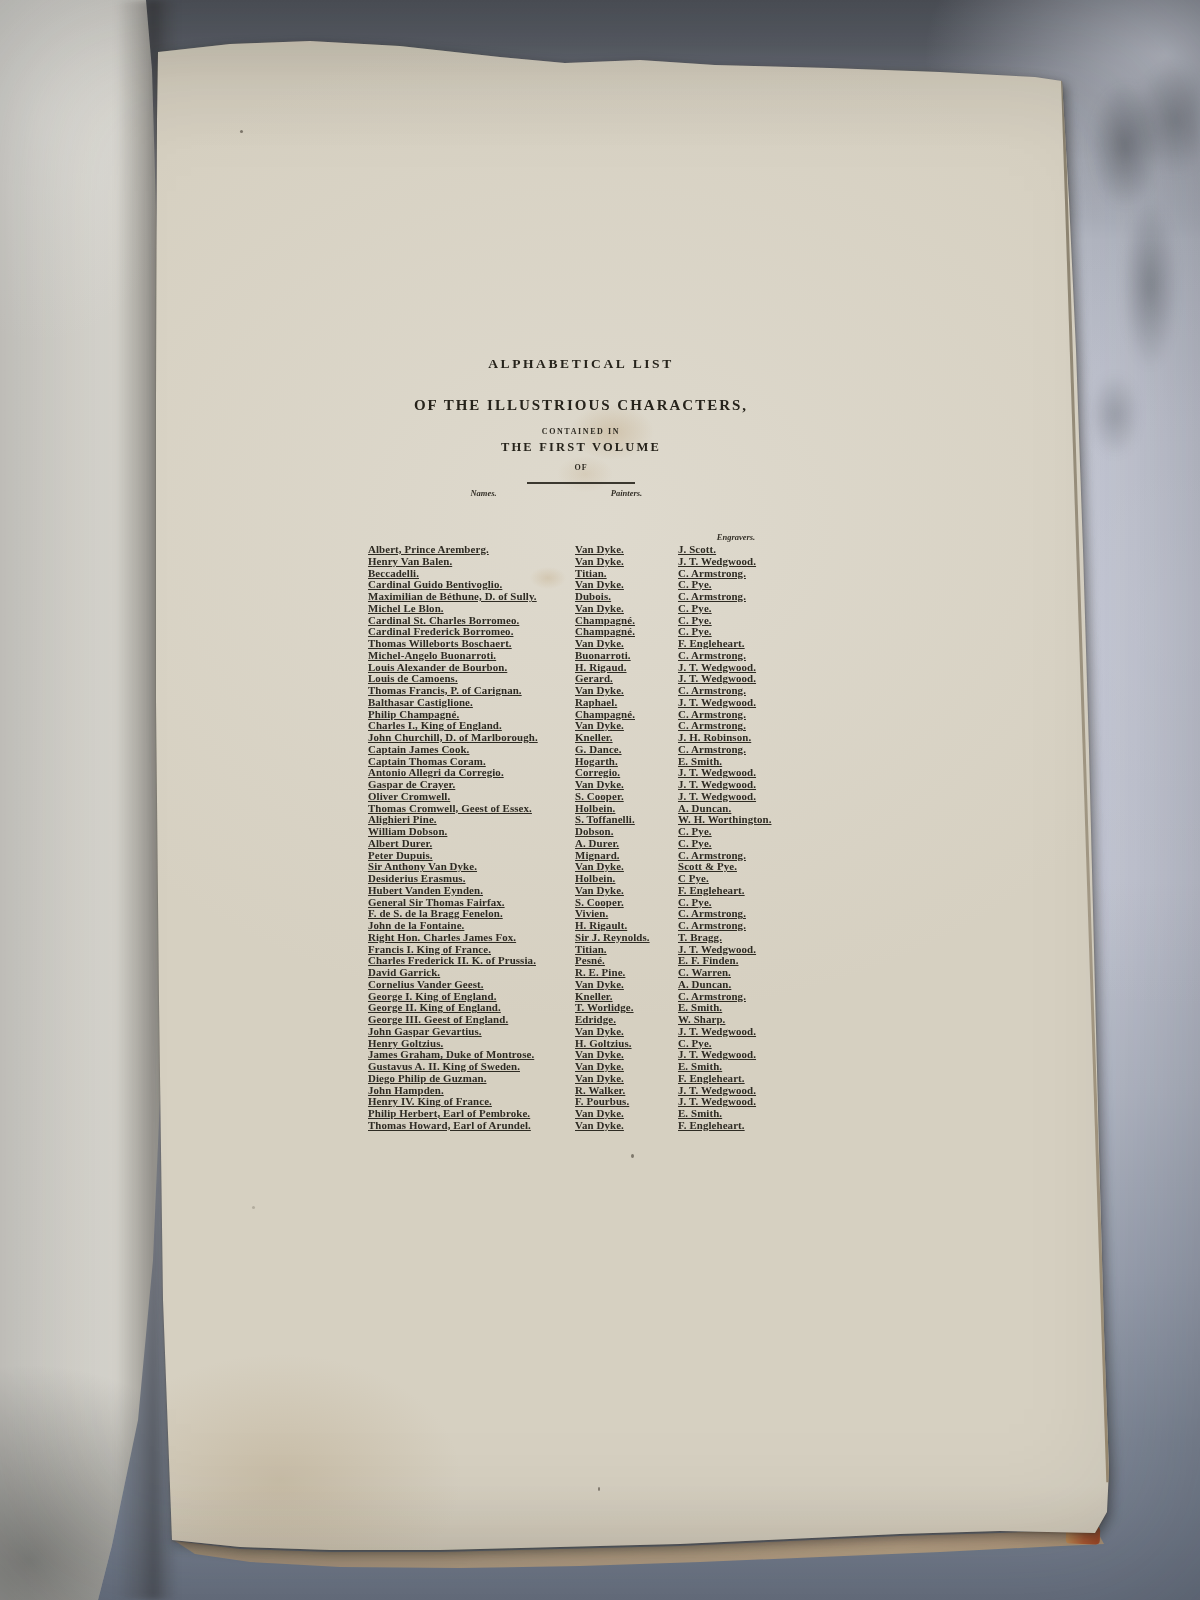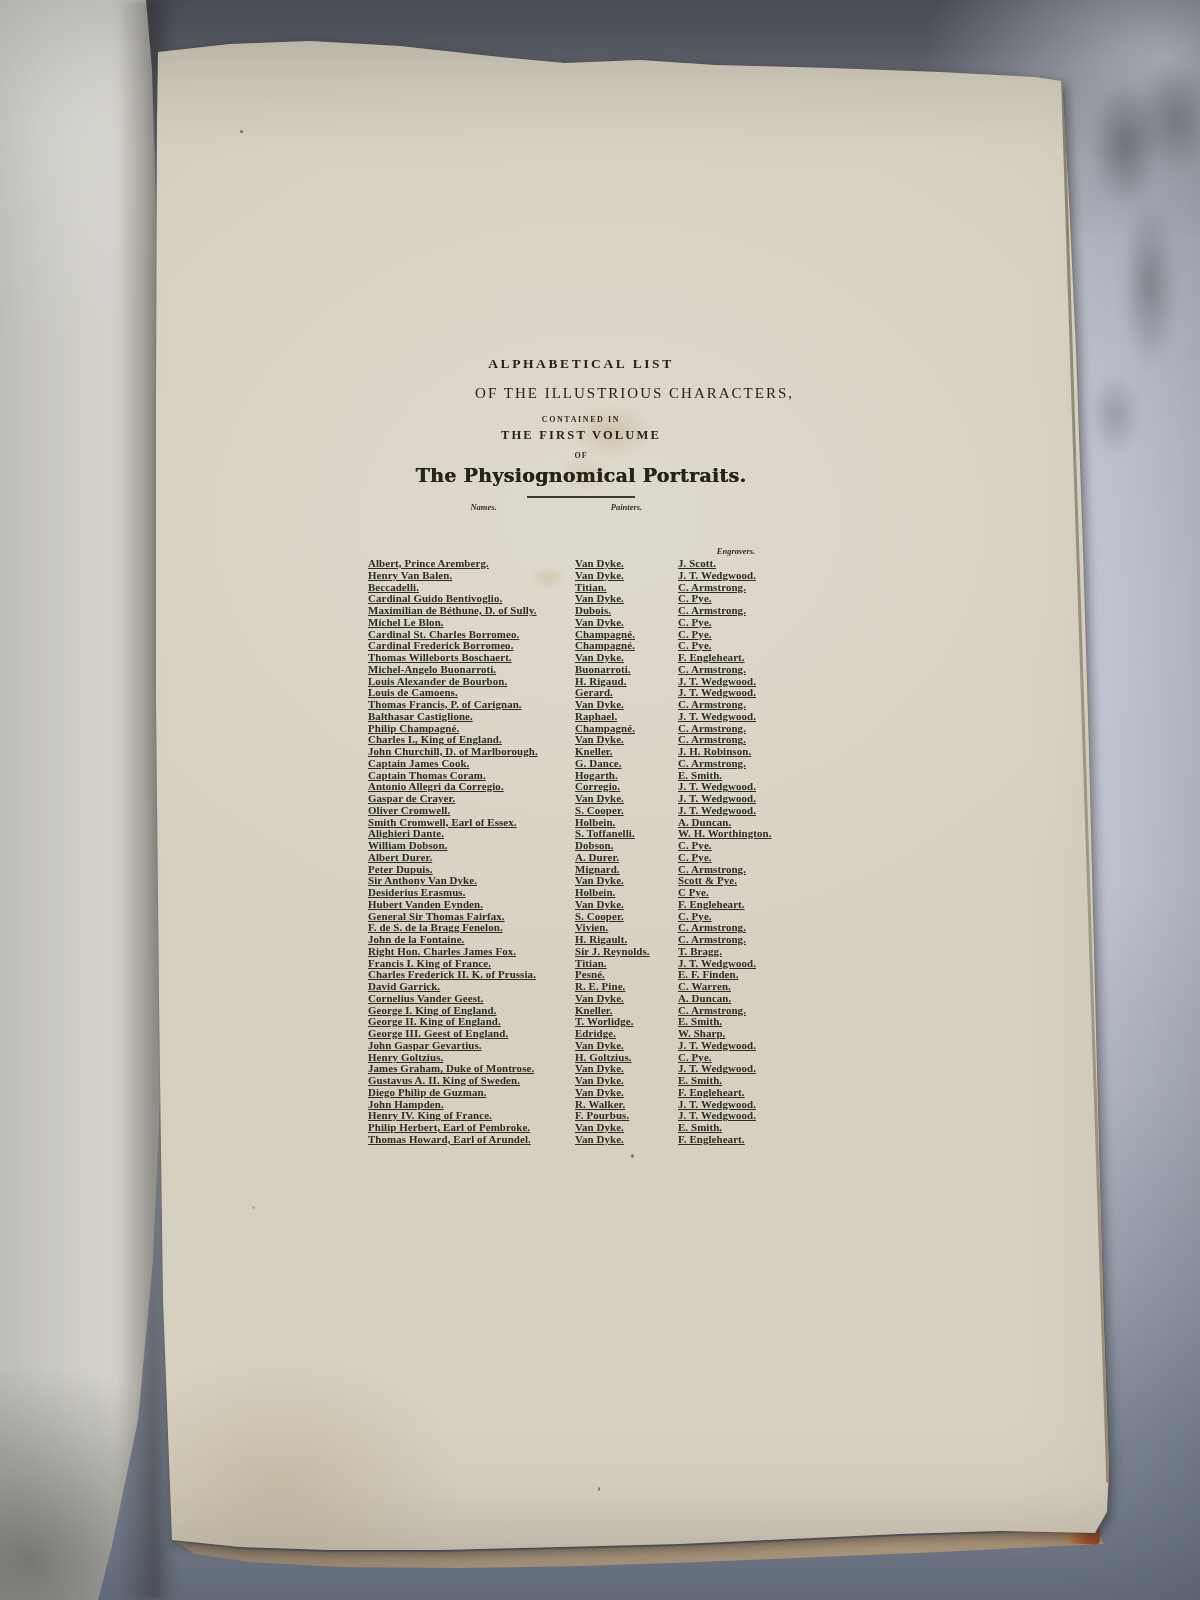--- a/index.html
+++ b/index.html
@@ -94,21 +94,21 @@
 
   .speck { position:absolute; background:rgba(55,48,38,0.55); border-radius:50%; }
   .s1 { left:240px; top:130px; width:3px; height:3px; }
   .s2 { left:631px; top:1154px; width:3px; height:4px; }
   .s3 { left:598px; top:1487px; width:2px; height:4px; }
   .s4 { left:252px; top:1206px; width:3px; height:3px; opacity:.4; }
 
   
   .content { position:absolute; left:368px; top:350px; width:426px; color:#2e2b23; }
   .t1 { text-align:center; font-size:13.5px; font-weight:bold; letter-spacing:2.6px; margin-top:6px; color:#26231b; }
-  .t2 { text-align:right; font-size:15px;  font-weight:normal; letter-spacing:2px;   margin-top:13px; color:#26231b; }
+  .t2 { text-align:center; font-size:15px;  font-weight:bold; letter-spacing:2px;   margin-top:25px; color:#26231b; }
   .t3 { text-align:center; font-size:8px;   font-weight:bold; letter-spacing:1.6px; margin-top:13px; }
   .t4 { text-align:center; font-size:12.5px;font-weight:bold; letter-spacing:2.2px; margin-top:4px;  color:#26231b; }
   .t5 { text-align:center; font-size:8px;   font-weight:bold; letter-spacing:1px;   margin-top:8px; }
   .t6 { text-align:center; font-size:19px;  font-weight:bold; margin-top:4px;
         font-family:"DejaVu Serif", serif; letter-spacing:0.3px;
         text-shadow:0.4px 0 0 currentColor; color:#26231b; }
   .rule { width:108px; height:2px; background:#3b382f; margin:10px auto 0 auto; }
 
   .col-headers { display:flex; margin-top:4px; font-size:8.5px; font-weight:bold; color:#343028;font-style:italic; }
   .h-name     { width:207px; text-align:center; padding-left:24px; }
@@ -142,21 +142,20 @@
       <div class="speck s2"></div>
       <div class="speck s3"></div>
       <div class="speck s4"></div>
 
       <div class="content">
         <div class="t1">ALPHABETICAL LIST</div>
         <div class="t2">OF THE ILLUSTRIOUS CHARACTERS,</div>
         <div class="t3">CONTAINED IN</div>
         <div class="t4">THE FIRST VOLUME</div>
         <div class="t5">OF</div>
-        <div class="t6">The Physiognomical Portraits.</div>
         <div class="rule"></div>
 
         <div class="col-headers">
           <span class="h-name">Names.</span>
           <span class="h-painter">Painters.</span>
           <span class="h-engraver">Engravers.</span>
         </div>
 
         <div class="rows">
             <div class="row">
@@ -263,26 +262,26 @@
               <span class="c-name">Gaspar de Crayer.</span>
               <span class="c-painter">Van Dyke.</span>
               <span class="c-engraver">J. T. Wedgwood.</span>
             </div>
             <div class="row">
               <span class="c-name">Oliver Cromwell.</span>
               <span class="c-painter">S. Cooper.</span>
               <span class="c-engraver">J. T. Wedgwood.</span>
             </div>
             <div class="row">
-              <span class="c-name">Smith Cromwell, Earl of Essex.</span>
+              <span class="c-name">Thomas Cromwell, Geest of Essex.</span>
               <span class="c-painter">Holbein.</span>
               <span class="c-engraver">A. Duncan.</span>
             </div>
             <div class="row">
-              <span class="c-name">Alighieri Dante.</span>
+              <span class="c-name">Alighieri Pine.</span>
               <span class="c-painter">S. Toffanelli.</span>
               <span class="c-engraver">W. H. Worthington.</span>
             </div>
             <div class="row">
               <span class="c-name">William Dobson.</span>
               <span class="c-painter">Dobson.</span>
               <span class="c-engraver">C. Pye.</span>
             </div>
             <div class="row">
               <span class="c-name">Albert Durer.</span>

